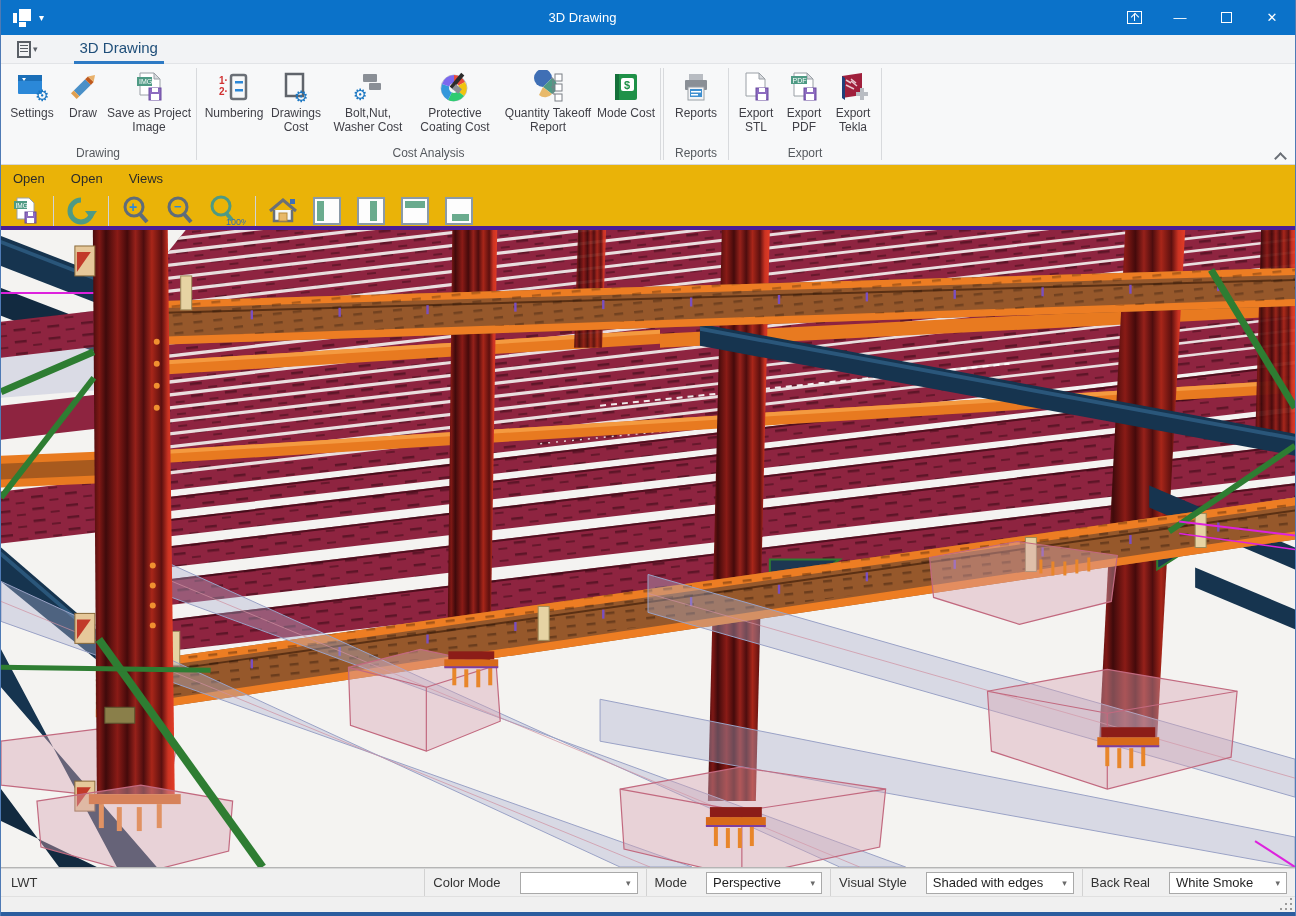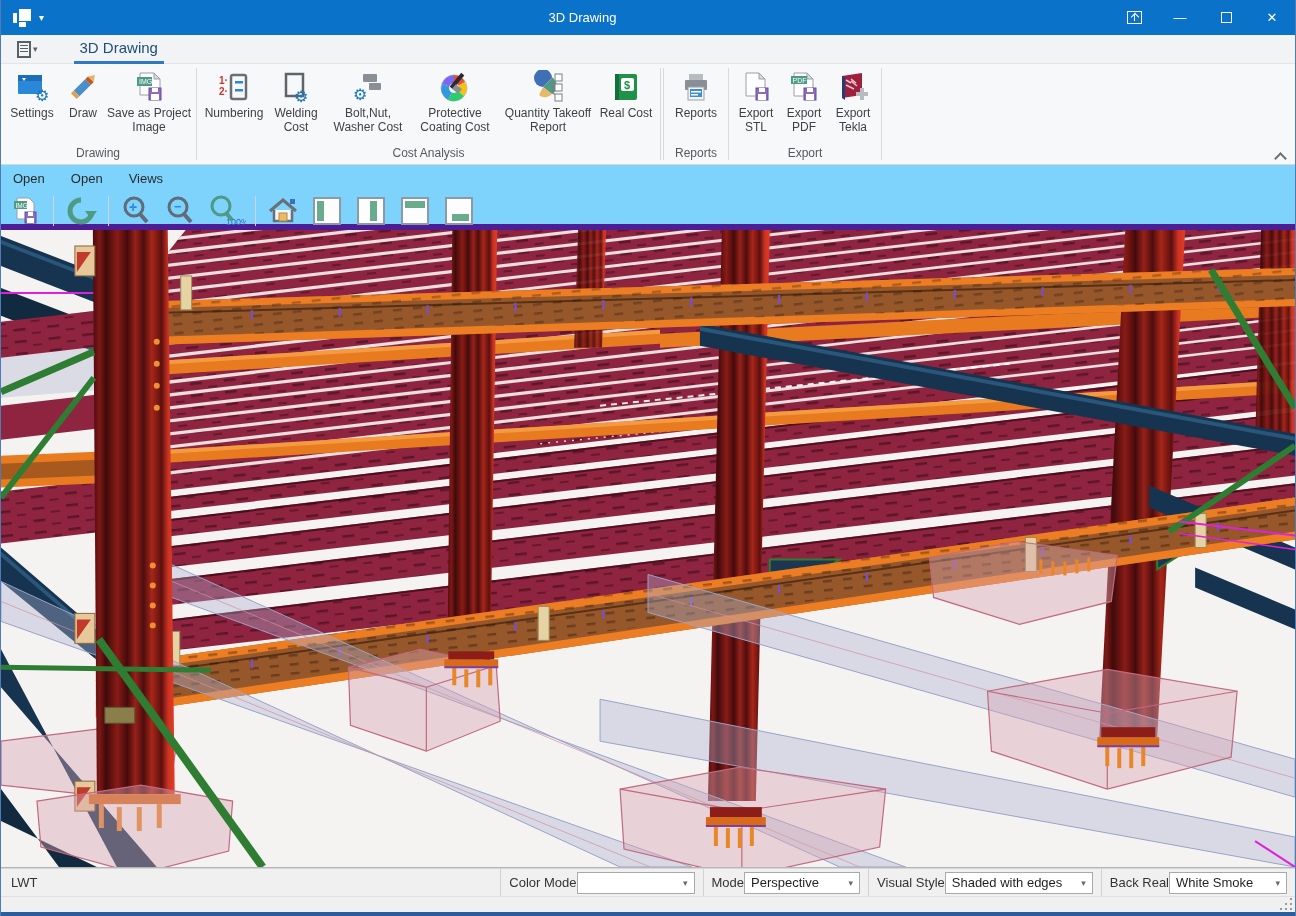--- a/index.html
+++ b/index.html
@@ -37,34 +37,34 @@
   .rbtn { display:flex; flex-direction:column; align-items:center; padding-top:4px; height:76px; }
   .rbtn .ric { width:34px; height:34px; display:flex; align-items:center; justify-content:center; }
   .rbtn .rlbl { margin-top:3px; font-size:12px; line-height:13.5px; color:#3f3f46; text-align:center; }
   .glabel { height:20px; font-size:12px; color:#55595e; text-align:center; line-height:18px; }
   .gsep { width:1px; background:#d8dadd; margin:4px 1px; }
   .gsep.faint { background:#e4e6e9; }
   .ribbon-collapse { position:absolute; right:8px; bottom:4px; width:14px; height:10px; color:#6a6f76; }
   .ribbon-collapse:before { content:""; position:absolute; left:3px; top:4px; width:7px; height:7px; border-left:2px solid #6a6f76; border-top:2px solid #6a6f76; transform:rotate(45deg); }
 
   
-  .quickbar { height:65px; background:#7dd3fc; border-bottom:6px solid #4c1d95; flex:0 0 auto; }
+  .quickbar { height:65px; background:#eab308; border-bottom:4px solid #4c1d95; flex:0 0 auto; }
   .qmenus { height:27px; display:flex; align-items:center; gap:26px; padding-left:12px; font-size:13px; color:#2b2b2b; }
   .qicons { height:38px; display:flex; align-items:center; gap:6px; padding-left:6px; }
   .qbtn { width:38px; height:34px; display:flex; align-items:center; justify-content:center; }
   .qsep { width:1px; height:30px; background:#d0d3d7; margin:0 2px; }
 
   
   .viewport { flex:1 1 auto; position:relative; background:#f4f3f1; border-bottom:1px solid #b5b5b5; overflow:hidden; }
   .viewport svg { display:block; width:100%; height:100%; }
 
   
   .statusbar { height:28px; background:#f0f0f0; border-top:1px solid #d7d7d7; display:flex; align-items:center; font-size:13px; color:#333; flex:0 0 auto; }
   .sb-left { flex:1; padding-left:10px; }
-  .sb-field { display:flex; align-items:center; height:28px; border-left:1px solid #d2d2d2; padding:0 8px; gap:0; }
+  .sb-field { display:flex; align-items:center; height:28px; border-left:1px solid #d2d2d2; padding:0 8px; gap:19px; }
   .combo { background:#fff; border:1px solid #a9a9a9; height:22px; display:flex; align-items:center; font-size:13px; color:#1f1f1f; padding-left:6px; position:relative; }
   .combo .arrow { margin-left:auto; padding-right:6px; color:#6a6a6a; font-size:9px; }
   .substrip { height:16px; background:#f0f0f0; border-top:1px solid #e0e0e0; position:relative; flex:0 0 auto; }
   .grip { position:absolute; right:3px; bottom:2px; width:12px; height:12px; }
   .grip i { position:absolute; width:2px; height:2px; background:#9a9a9a; }
   .bottombar { height:4px; background:#2b5d9e; flex:0 0 auto; }
 </style>
 </head>
 <body>
 
@@ -159,21 +159,21 @@
             </span>
           <span class="rlbl">Numbering</span>
         </div>
         <div class="rbtn" style="width:56px">
           <span class="ric">
             <svg width="34" height="34">
                 <rect x="7" y="4" width="17" height="22" fill="none" stroke="#5f646b" stroke-width="2.5"></rect>
                 <text x="15" y="32" font-size="16" fill="#1b77c2">⚙</text>
               </svg>
             </span>
-          <span class="rlbl">Welding Cost</span>
+          <span class="rlbl">Drawings Cost</span>
         </div>
         <div class="rbtn" style="width:88px">
           <span class="ric">
             <svg width="34" height="34">
                 <rect x="12" y="4" width="14" height="8" rx="1" fill="#8a8f96"></rect>
                 <rect x="18" y="13" width="12" height="7" rx="1" fill="#8a8f96"></rect>
                 <text x="2" y="30" font-size="16" fill="#1b77c2">⚙</text>
               </svg>
             </span>
           <span class="rlbl">Bolt,Nut, Washer Cost</span>
@@ -211,21 +211,21 @@
         </div>
         <div class="rbtn" style="width:62px">
           <span class="ric">
             <svg width="34" height="34">
                 <rect x="6" y="4" width="22" height="26" rx="2" fill="#1f9148"></rect>
                 <rect x="6" y="4" width="4" height="26" fill="#14703a"></rect>
                 <rect x="12" y="8" width="13" height="13" rx="2" fill="#fff"></rect>
                 <text x="15" y="19" font-size="11" fill="#1f9148" font-weight="bold">$</text>
               </svg>
             </span>
-          <span class="rlbl">Real Cost</span>
+          <span class="rlbl">Mode Cost</span>
         </div>
       </div>
       <div class="glabel">Cost Analysis</div>
     </div>
     <div class="gsep"></div>
 
     <div class="gsep"></div>
 
     <div class="rgroup">
       <div class="rbtns">

